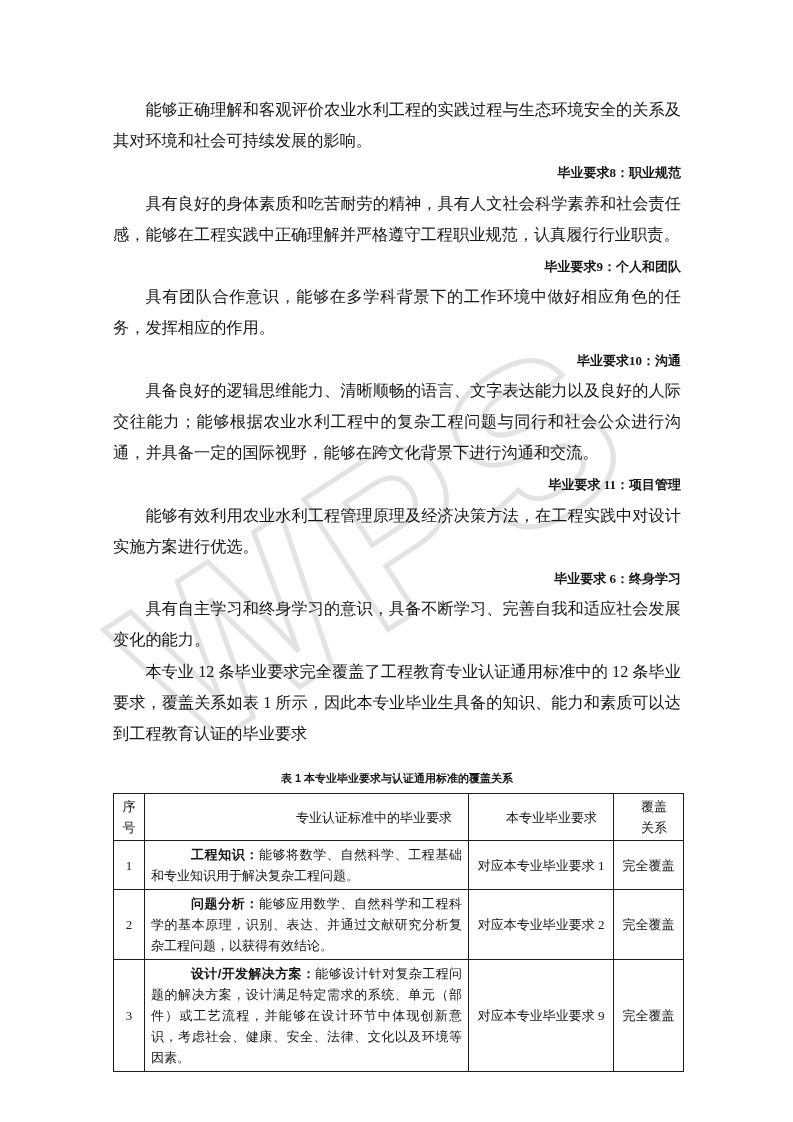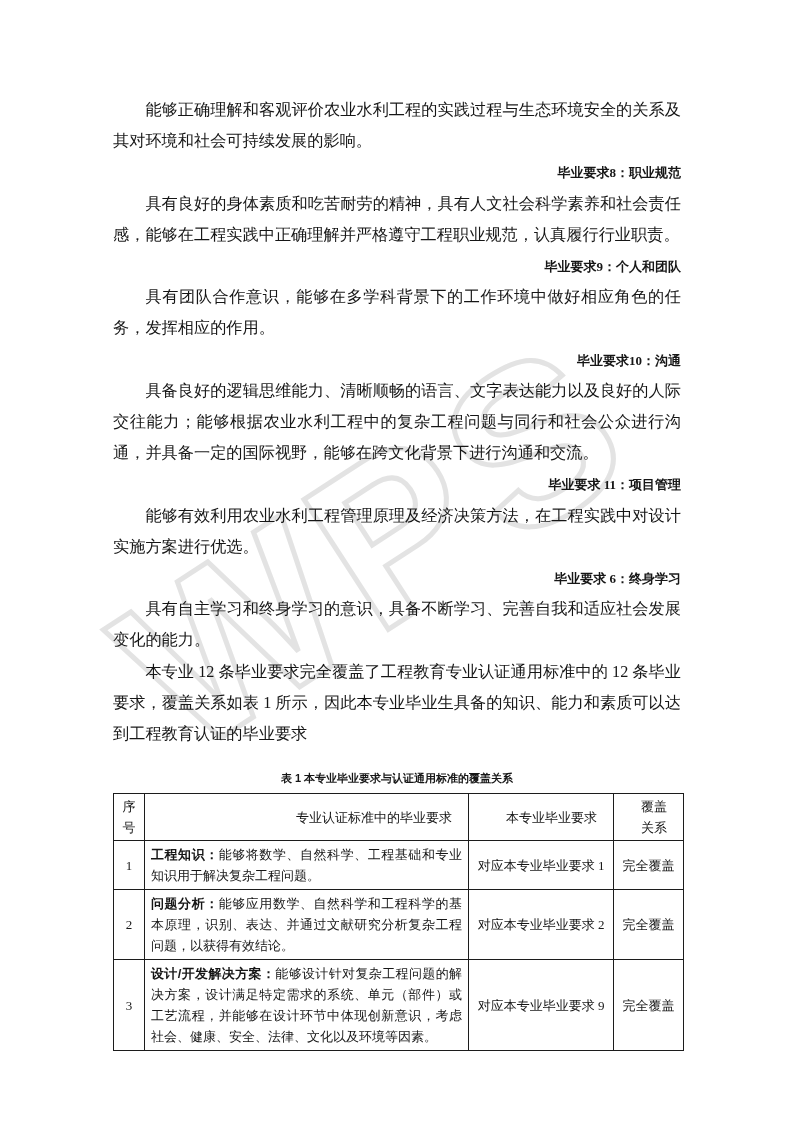--- a/index.html
+++ b/index.html
@@ -92,20 +92,21 @@
     word-break: break-all;
   }
   td.td-map { text-align: center; padding: 2px 3px; }
   td.td-cov { text-align: center; padding: 2px 3px; }
   tr.r1 td { height: 42px; }
   tr.r2 td { height: 65px; }
   tr.r3 td { height: 83px; }
   .term {
     font-family: "Liberation Sans", sans-serif;
     font-weight: bold;
+    margin-left: 40px;
   }
 </style>
 </head>
 <body>
 
 <div class="page">
 
   <div class="watermark">WPS</div>
 
   <div class="content">

